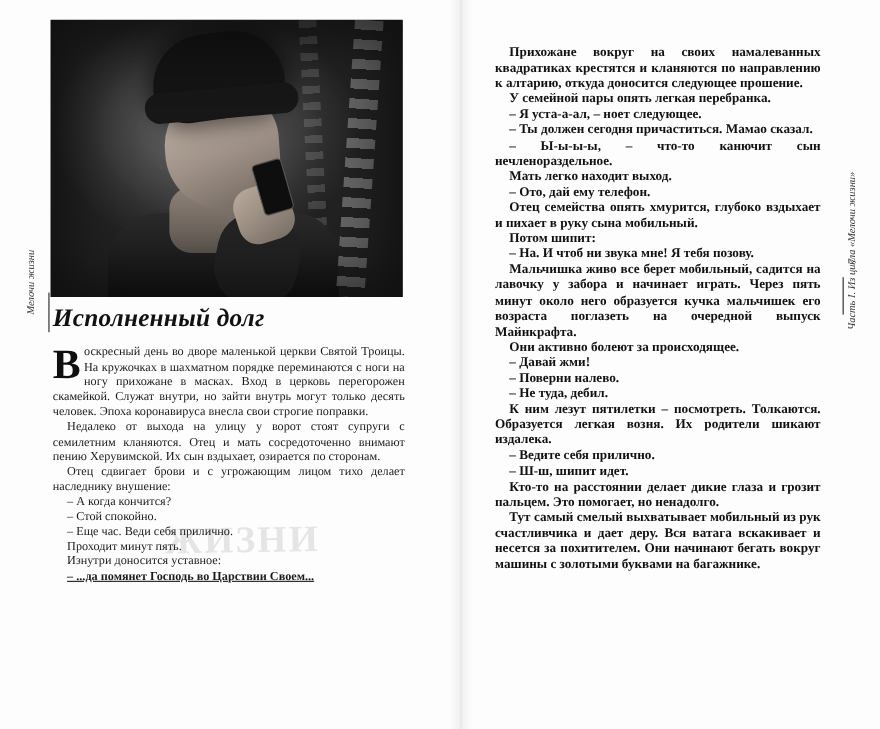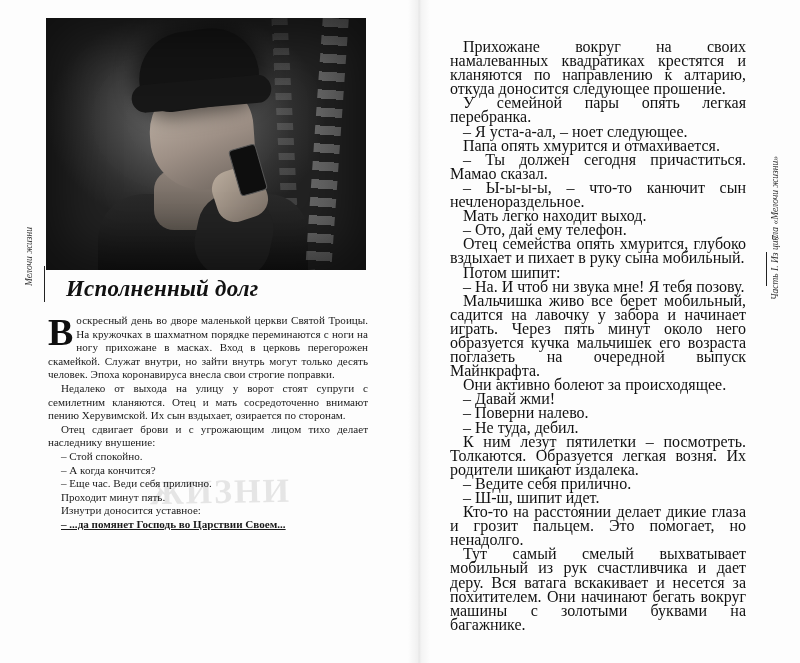--- a/index.html
+++ b/index.html
@@ -138,21 +138,21 @@
     transform: rotate(-3deg);
   }
   .photo .vign {
     position: absolute;
     left: 0; top: 0; right: 0; bottom: 0;
     box-shadow: inset 0 0 52px 16px rgba(0,0,0,0.55);
   }
 
   .chapter-title {
     position: absolute;
-    left: 36px;
+    left: 18px;
     top: 258px;
     width: 320px;
     font-family: "Liberation Serif", serif;
     font-style: italic;
     font-weight: bold;
     font-size: 23px;
     color: #111;
     letter-spacing: .2px;
   }
 
@@ -223,25 +223,26 @@
 
   
   .page-right {
     position: absolute;
     left: 450px;
     top: 40px;
     width: 296px;
     height: 560px;
   }
   .right-body {
-    font-size: 16px;
+    font-size: 12px;
     line-height: 14.1px;
     color: #111;
     text-align: justify;
     hyphens: auto;
+    font-weight: bold;
   }
   .right-body p {
     margin: 0;
     text-indent: 13px;
   }
 
   .page-number {
     position: absolute;
     left: 770px;
     top: 240px;
@@ -305,37 +306,36 @@
     <div class="left-running">Мелочи жизни</div>
 
     <div class="chapter-title">Исполненный долг</div>
 
     <div class="ghost">ЖИЗНИ</div>
 
     <div class="left-body">
       <p class="first"><span class="dropcap">В</span><span>оскресный день во дворе маленькой церкви Святой Троицы. На кружочках в шахматном порядке переминаются с ноги на ногу прихожане в масках. Вход в церковь перегорожен скамейкой. Служат внутри, но зайти внутрь могут только десять человек. Эпоха коронавируса внесла свои строгие поправки.</span></p>
       <p>Недалеко от выхода на улицу у ворот стоят супруги с семилетним кланяются. Отец и мать сосредоточенно внимают пению Херувимской. Их сын вздыхает, озирается по сторонам.</p>
       <p>Отец сдвигает брови и с угрожающим лицом тихо делает наследнику внушение:</p>
+      <p>– А когда кончится?</p>
       <p>– Стой спокойно.</p>
-      <p>– А когда кончится?</p>
       <p>– Еще час. Веди себя прилично.</p>
       <p>Проходит минут пять.</p>
       <p>Изнутри доносится уставное:</p>
       <p class="bold">– ...да помянет Господь во Царствии Своем...</p>
     </div>
   </div>
 
   <div class="gutter"></div>
 
   <div class="page-right">
     <div class="right-body">
       <p>Прихожане вокруг на своих намалеванных квадратиках крестятся и кланяются по направлению к алтарию, откуда доносится следующее прошение.</p>
       <p>У семейной пары опять легкая перебранка.</p>
       <p>– Я уста-а-ал, – ноет следующее.</p>
-      <p>Папа опять хмурится и отмахивается.</p>
       <p>– Ты должен сегодня причаститься. Мамао сказал.</p>
       <p>– Ы-ы-ы-ы, – что-то канючит сын нечленораздельное.</p>
       <p>Мать легко находит выход.</p>
       <p>– Ото, дай ему телефон.</p>
       <p>Отец семейства опять хмурится, глубоко вздыхает и пихает в руку сына мобильный.</p>
       <p>Потом шипит:</p>
       <p>– На. И чтоб ни звука мне! Я тебя позову.</p>
       <p>Мальчишка живо все берет мобильный, садится на лавочку у забора и начинает играть. Через пять минут около него образуется кучка мальчишек его возраста поглазеть на очередной выпуск Майнкрафта.</p>
       <p>Они активно болеют за происходящее.</p>
       <p>– Давай жми!</p>

